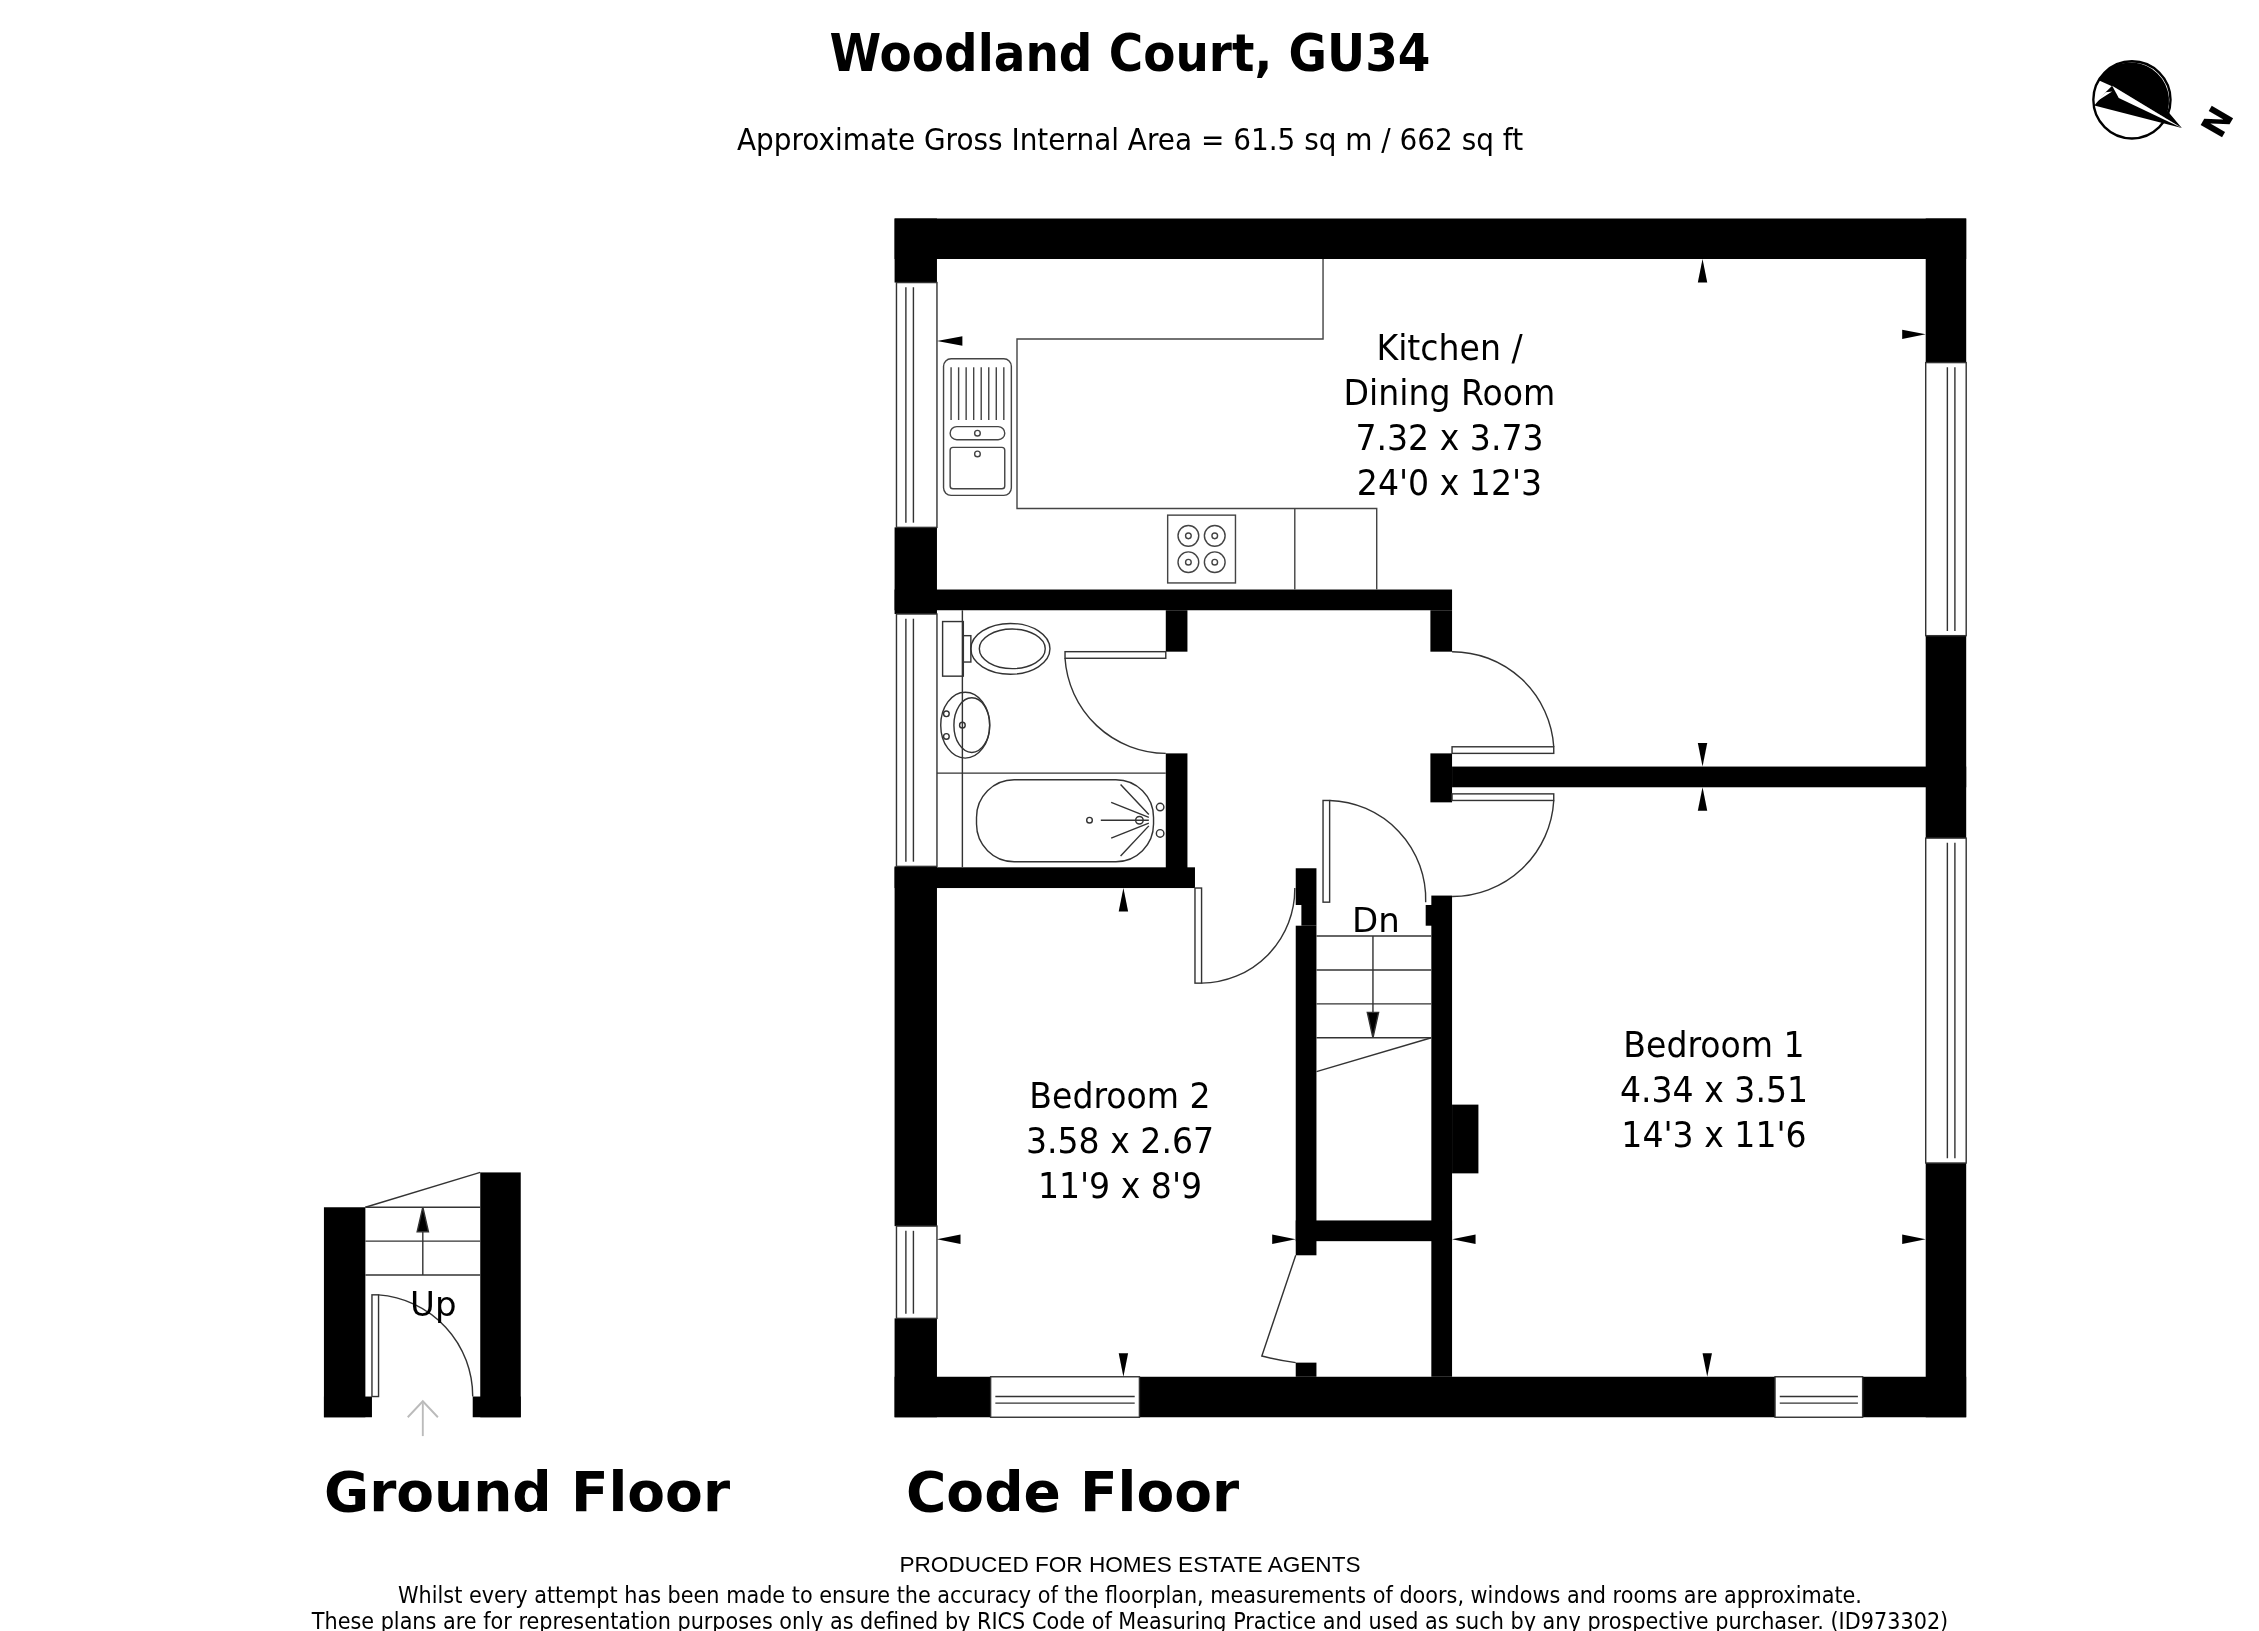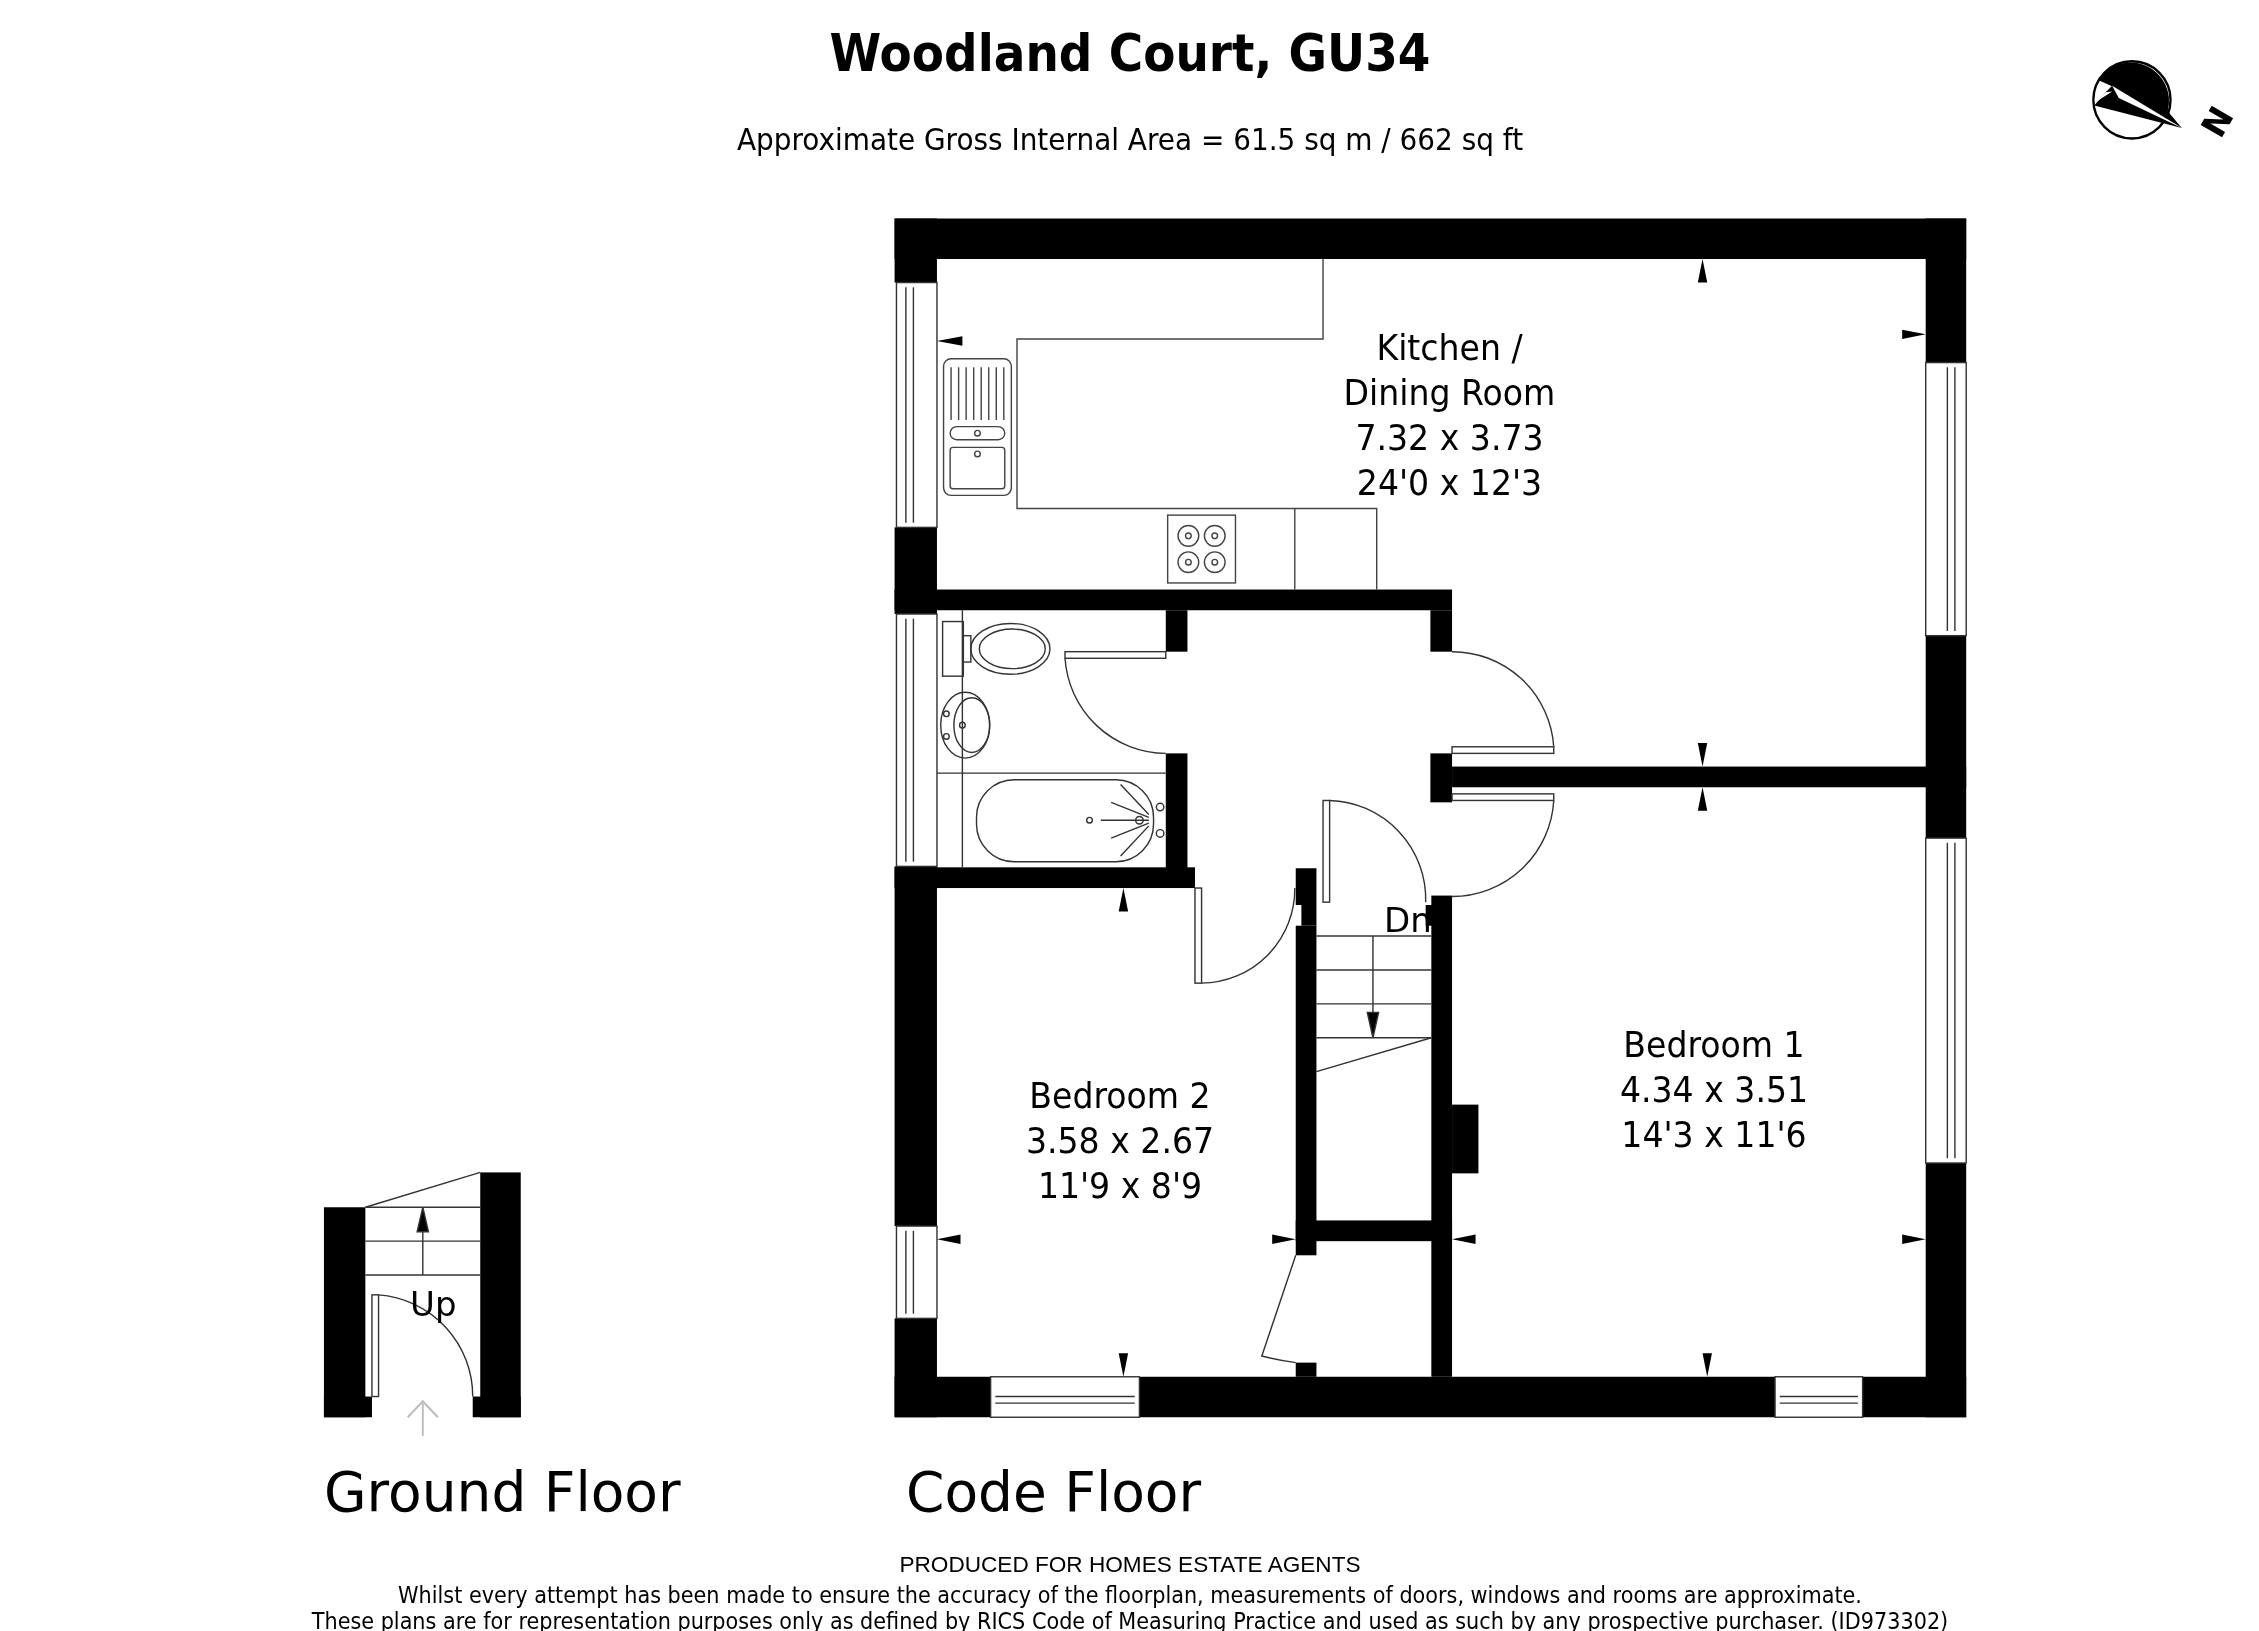--- a/index.html
+++ b/index.html
@@ -1,20 +1,20 @@
 <!DOCTYPE html>
 <html style="font-size:15px"><head>
 <meta charset="utf-8">
 <style>
   html,body{margin:0;padding:0;background:#ffffff;}
   body{width:2260px;height:1632px;position:relative;overflow:hidden;font-family:"DejaVu Sans",sans-serif;color:#000;}
   .abs{position:absolute;white-space:nowrap;}
   .title{left:0;width:2260px;top:23.5px;text-align:center;font-family:"DejaVu Sans",sans-serif;font-weight:bold;font-size:51px;transform:scaleX(0.92);}
   .subtitle{left:0;width:2260px;top:121px;text-align:center;font-size:31px;transform:scaleX(0.9);}
-  .floor-label{font-weight:normal;font-size:55px;top:1460px;}
+  .floor-label{font-weight:bold;font-size:55px;top:1460px;}
   .room-label{font-size:36px;text-align:center;line-height:45px;transform:scaleX(0.92);}
   .footer-1{left:0;width:2260px;top:1552px;text-align:center;font-family:"Liberation Sans",sans-serif;font-weight:normal;font-size:22.6px;}
   .footer-2{left:0;width:2260px;top:1582px;text-align:center;font-size:22.6px;transform:scaleX(0.92);}
   .footer-3{left:0;width:2260px;top:1608px;text-align:center;font-size:22.6px;transform:scaleX(0.92);}
   svg{position:absolute;left:0;top:0;}
   .stair-text{font-size:34px;}
 </style>
 </head>
 <body>
 
@@ -220,21 +220,21 @@
     <rect x="395" y="1375" width="7" height="108" fill="#fff"></rect>
     <path d="M402 1375 A108 108 0 0 1 502 1483"></path>
   </g>
   <g fill="none" stroke="#bbb" stroke-width="2">
     <line x1="449" y1="1525" x2="449" y2="1490"></line>
     <polyline points="433,1505 449,1488 465,1505"></polyline>
   </g>
 </svg>
 
 <div class="abs stair-text" style="left:410px;top:1284px;">Up</div>
-<div class="abs stair-text" style="left:1352px;top:900px;margin-left:32px;">Dn</div>
+<div class="abs stair-text" style="left:1352px;top:900px;">Dn</div>
 
 <div class="abs room-label" style="left:1252px;top:325px;width:395px;">
   <div>Kitchen /</div>
   <div>Dining Room</div>
   <div>7.32 x 3.73</div>
   <div>24'0 x 12'3</div>
 </div>
 <div class="abs room-label" style="left:960px;top:1073px;width:320px;">
   <div>Bedroom 2</div>
   <div>3.58 x 2.67</div>

